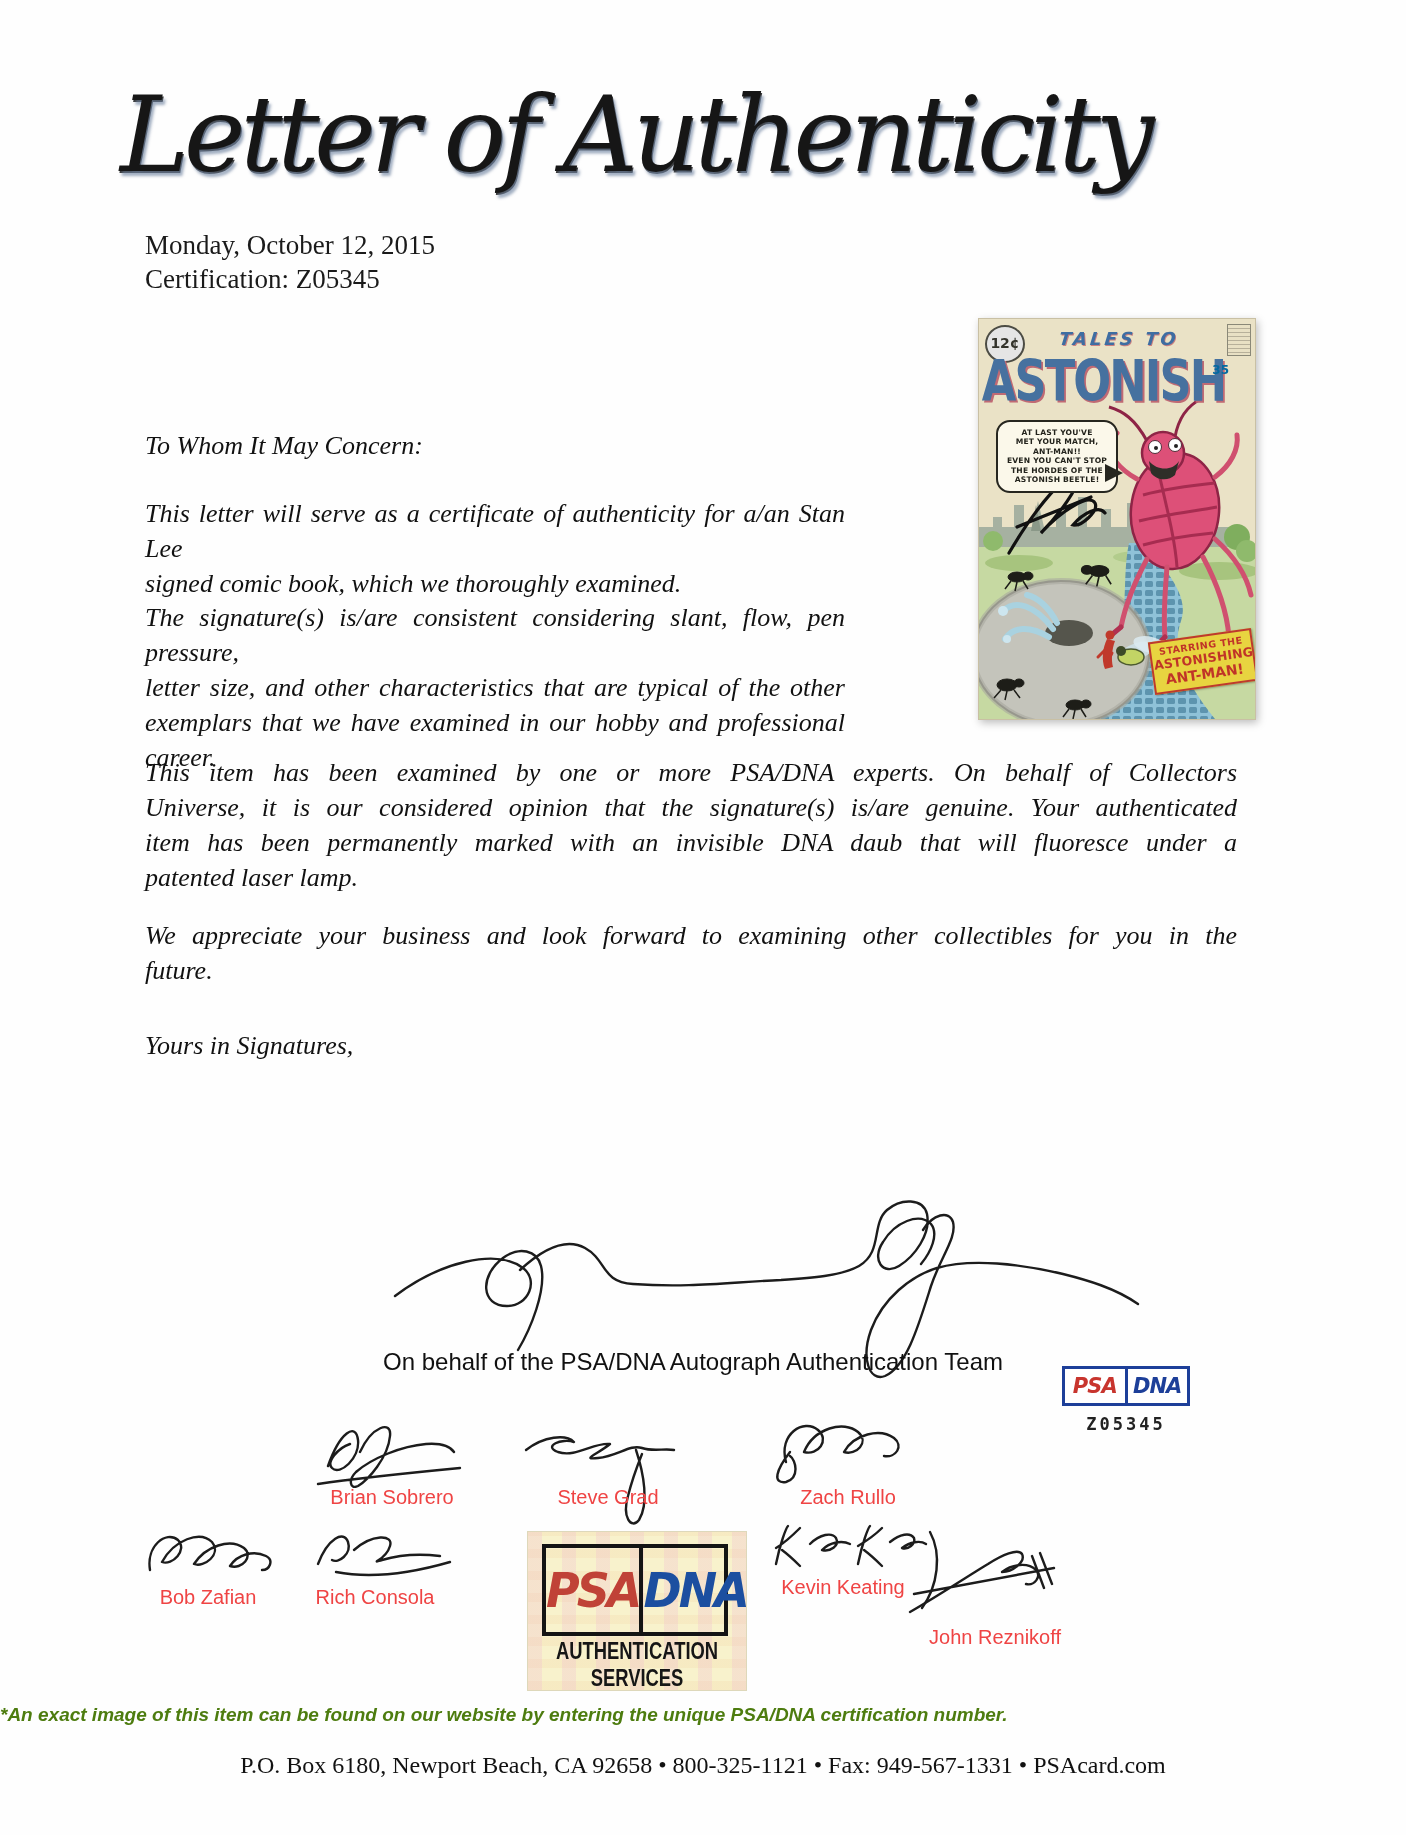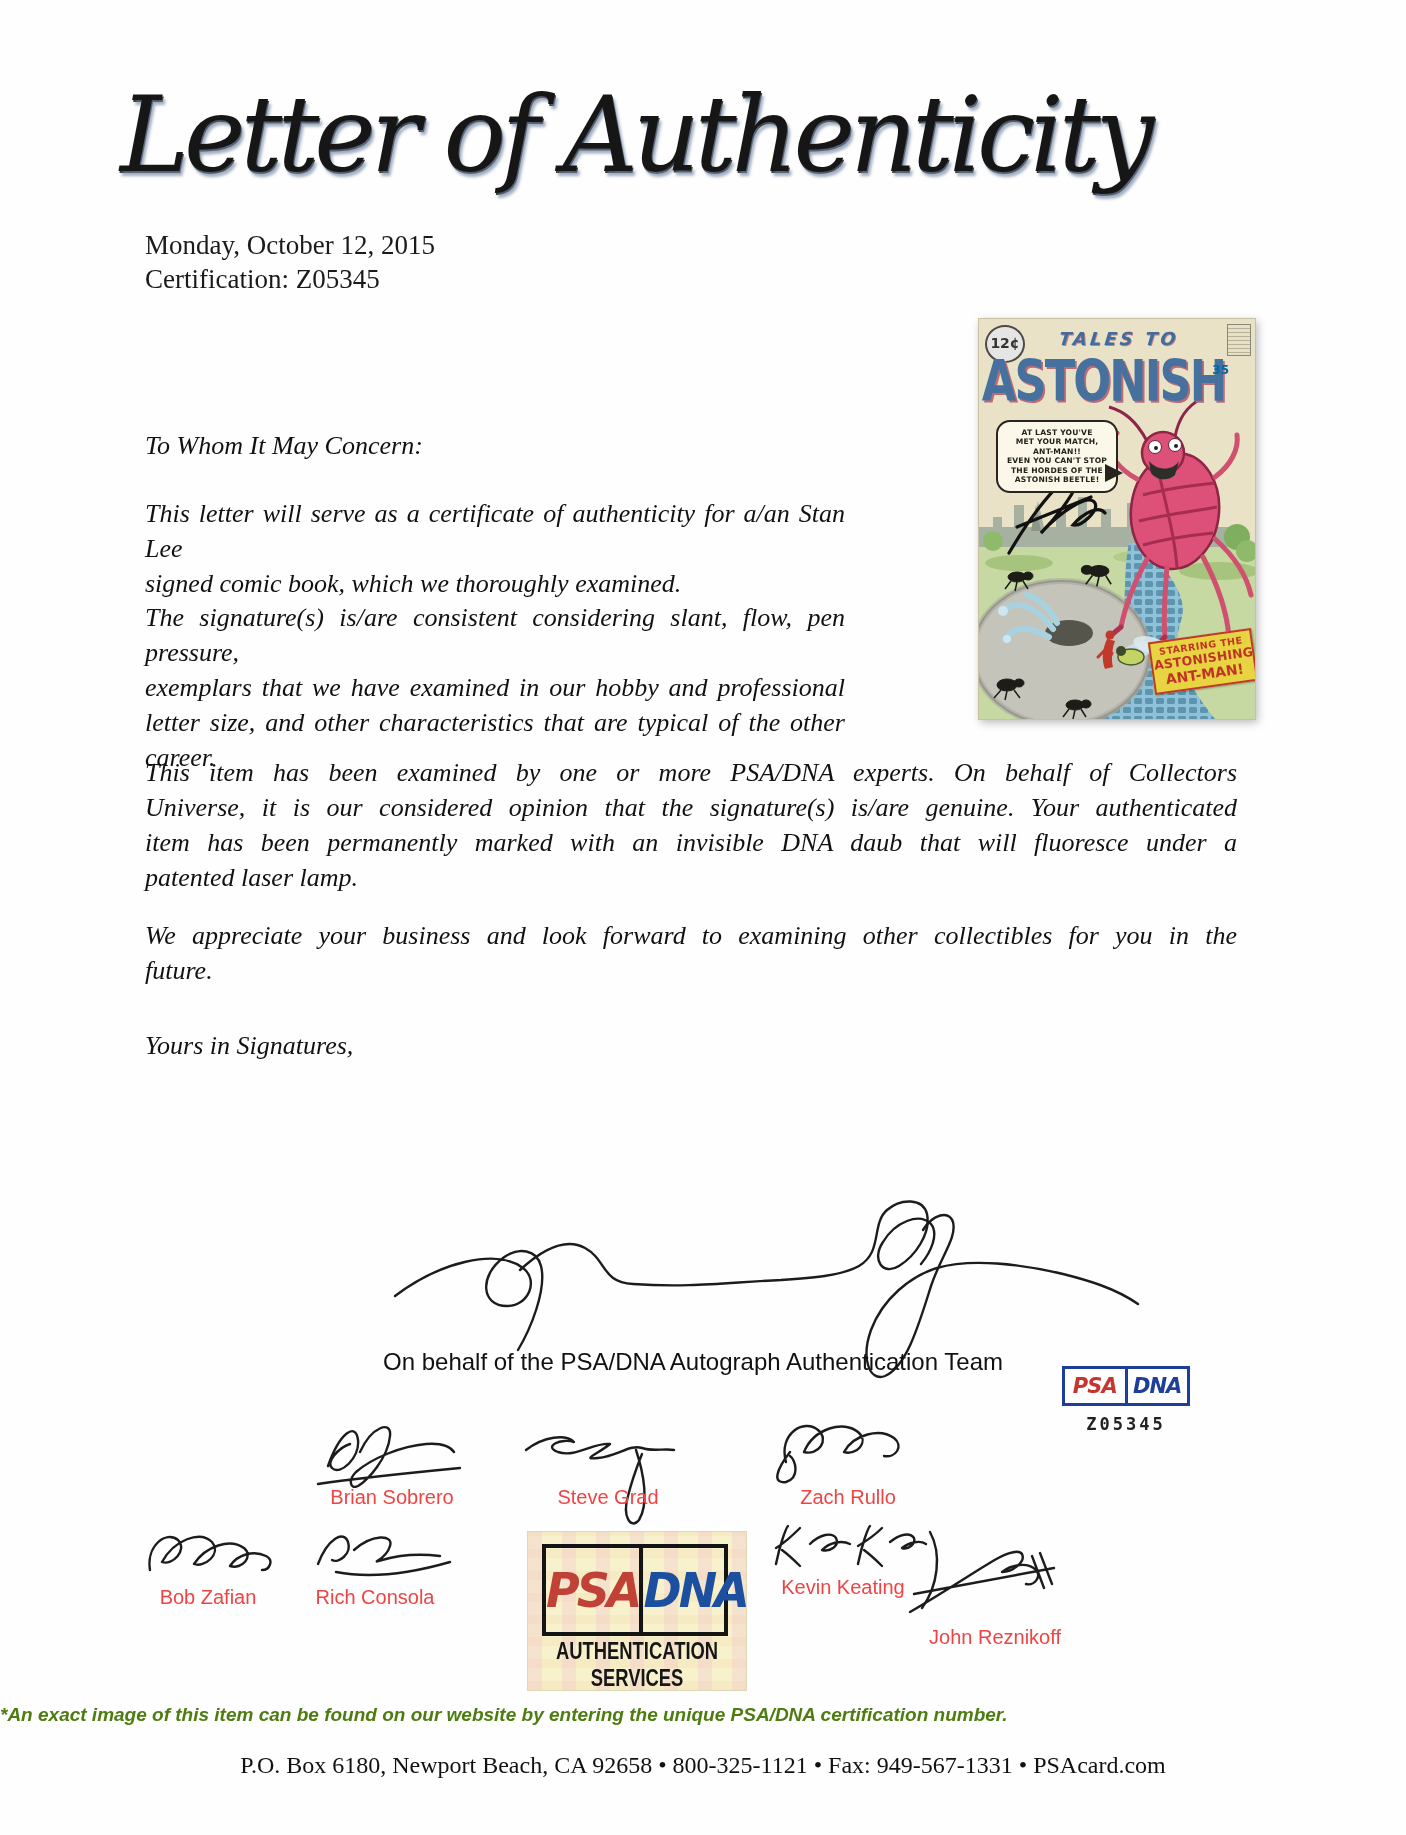--- a/index.html
+++ b/index.html
@@ -196,22 +196,22 @@
 
   <div class="para" style="top:428px;">To Whom It May Concern:</div>
 
   <div class="para narrow" style="top:496px;">
     <div class="line">This letter will serve as a certificate of authenticity for a/an Stan Lee</div>
     <div class="line last">signed comic book, which we thoroughly examined.</div>
   </div>
 
   <div class="para narrow" style="top:600px;">
     <div class="line">The signature(s) is/are consistent considering slant, flow, pen pressure,</div>
+    <div class="line">letter size, and other characteristics that are typical of the other</div>
     <div class="line">exemplars that we have examined in our hobby and professional</div>
-    <div class="line">letter size, and other characteristics that are typical of the other</div>
     <div class="line last">career.</div>
   </div>
 
   <div class="para wide" style="top:755px;">
     <div class="line">This item has been examined by one or more PSA/DNA experts. On behalf of Collectors</div>
     <div class="line">Universe, it is our considered opinion that the signature(s) is/are genuine. Your authenticated</div>
     <div class="line">item has been permanently marked with an invisible DNA daub that will fluoresce under a</div>
     <div class="line last">patented laser lamp.</div>
   </div>
 

